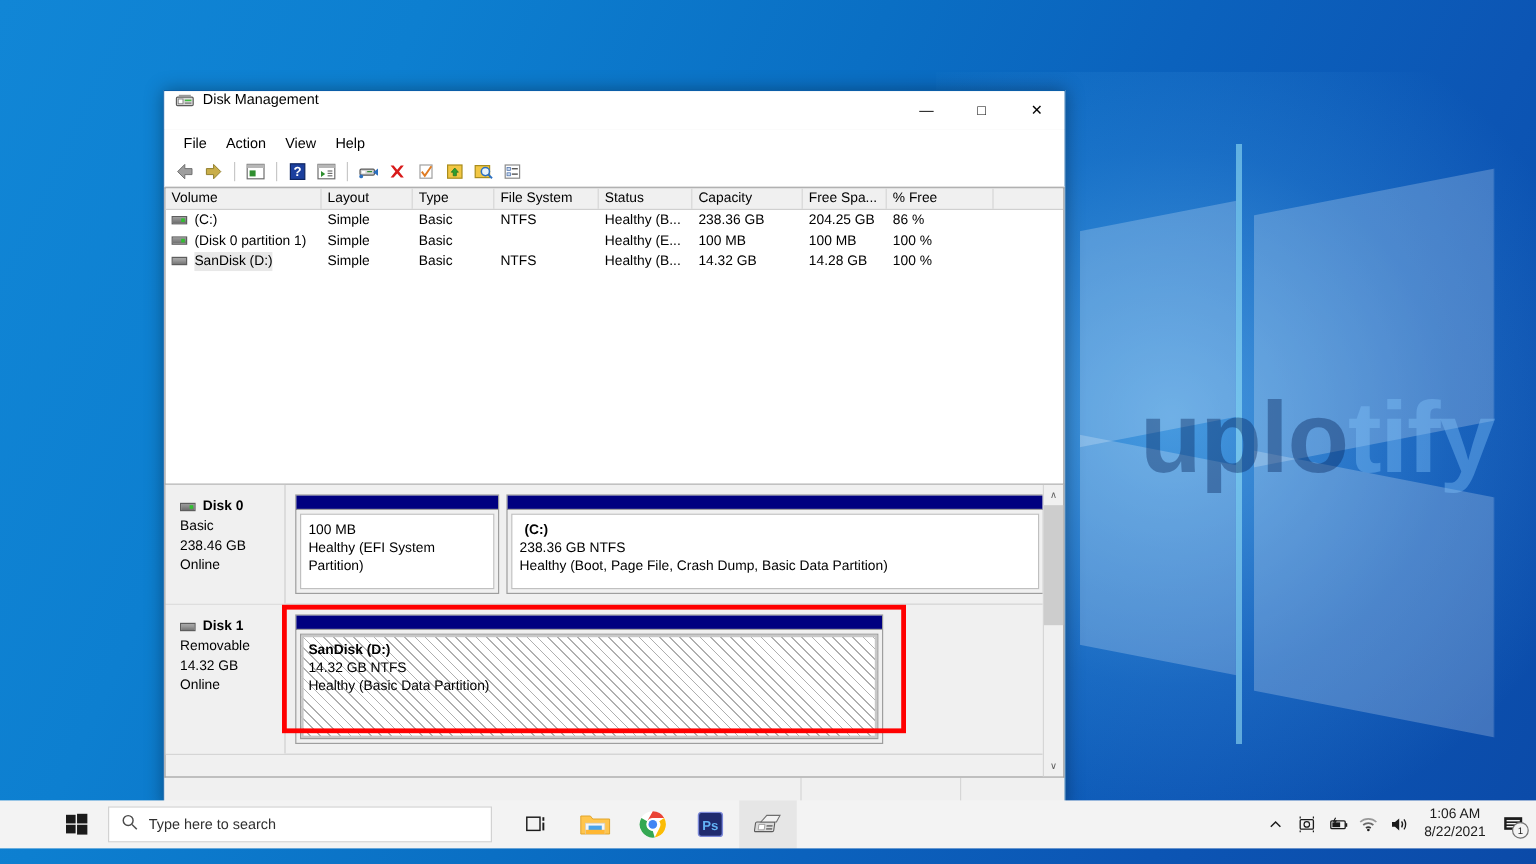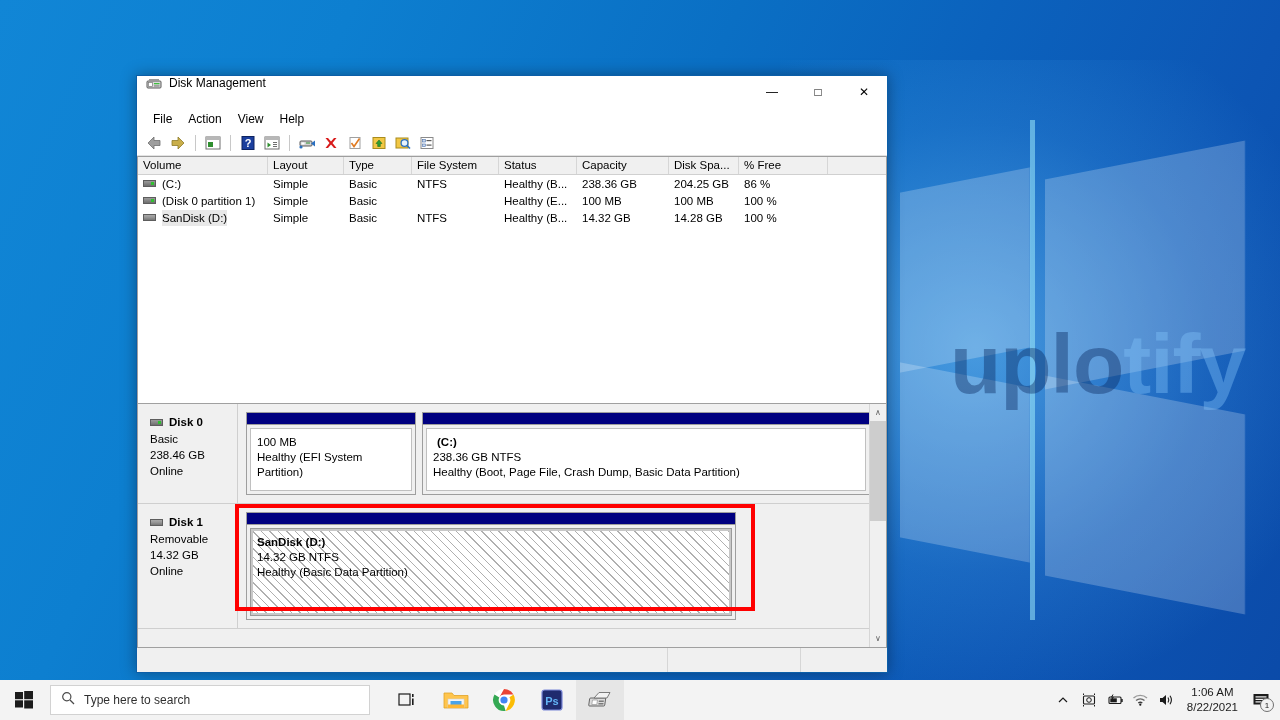--- a/index.html
+++ b/index.html
@@ -334,26 +334,27 @@
     height: 24px;
     border-right: 1px solid #d6d6d6;
   }
   .sb-pane.p1 { flex: 0 0 531px; }
   .sb-pane.p2 { flex: 0 0 133px; }
   .sb-pane.p3 { flex: 1 1 auto; border-right: none; }
 
   
   #taskbar {
     position: absolute;
-    left: 0; bottom: 0;
+    left: 0; bottom: 13px;
     width: 1280px; height: 40px;
     background: #f3f3f3;
     display: flex;
     align-items: center;
     z-index: 50;
+    padding-left: 40px;
   }
   .start-btn {
     width: 48px; height: 40px;
     display: flex; align-items: center; justify-content: center;
   }
   .search-box {
     width: 320px; height: 30px;
     background: #ffffff;
     border: 1px solid #d2d2d2;
     display: flex; align-items: center;
@@ -533,21 +534,21 @@
     </div>
 
     <div class="vol-pane">
       <div class="vol-header">
         <div class="vh-cell" style="width:130px">Volume</div>
         <div class="vh-cell" style="width:76px">Layout</div>
         <div class="vh-cell" style="width:68px">Type</div>
         <div class="vh-cell" style="width:87px">File System</div>
         <div class="vh-cell" style="width:78px">Status</div>
         <div class="vh-cell" style="width:92px">Capacity</div>
-        <div class="vh-cell" style="width:70px">Disk Spa...</div>
+        <div class="vh-cell" style="width:70px">Free Spa...</div>
         <div class="vh-cell" style="width:89px">% Free</div>
         <div class="vh-cell" style="width:60px"></div>
       </div>
       <div class="vol-rows">
 
         <div class="vol-row">
           <div class="vr-cell vol" style="width:130px">
             <span class="drive-glyph green"></span>
             <span class="vol-label">(C:)</span>
           </div>

